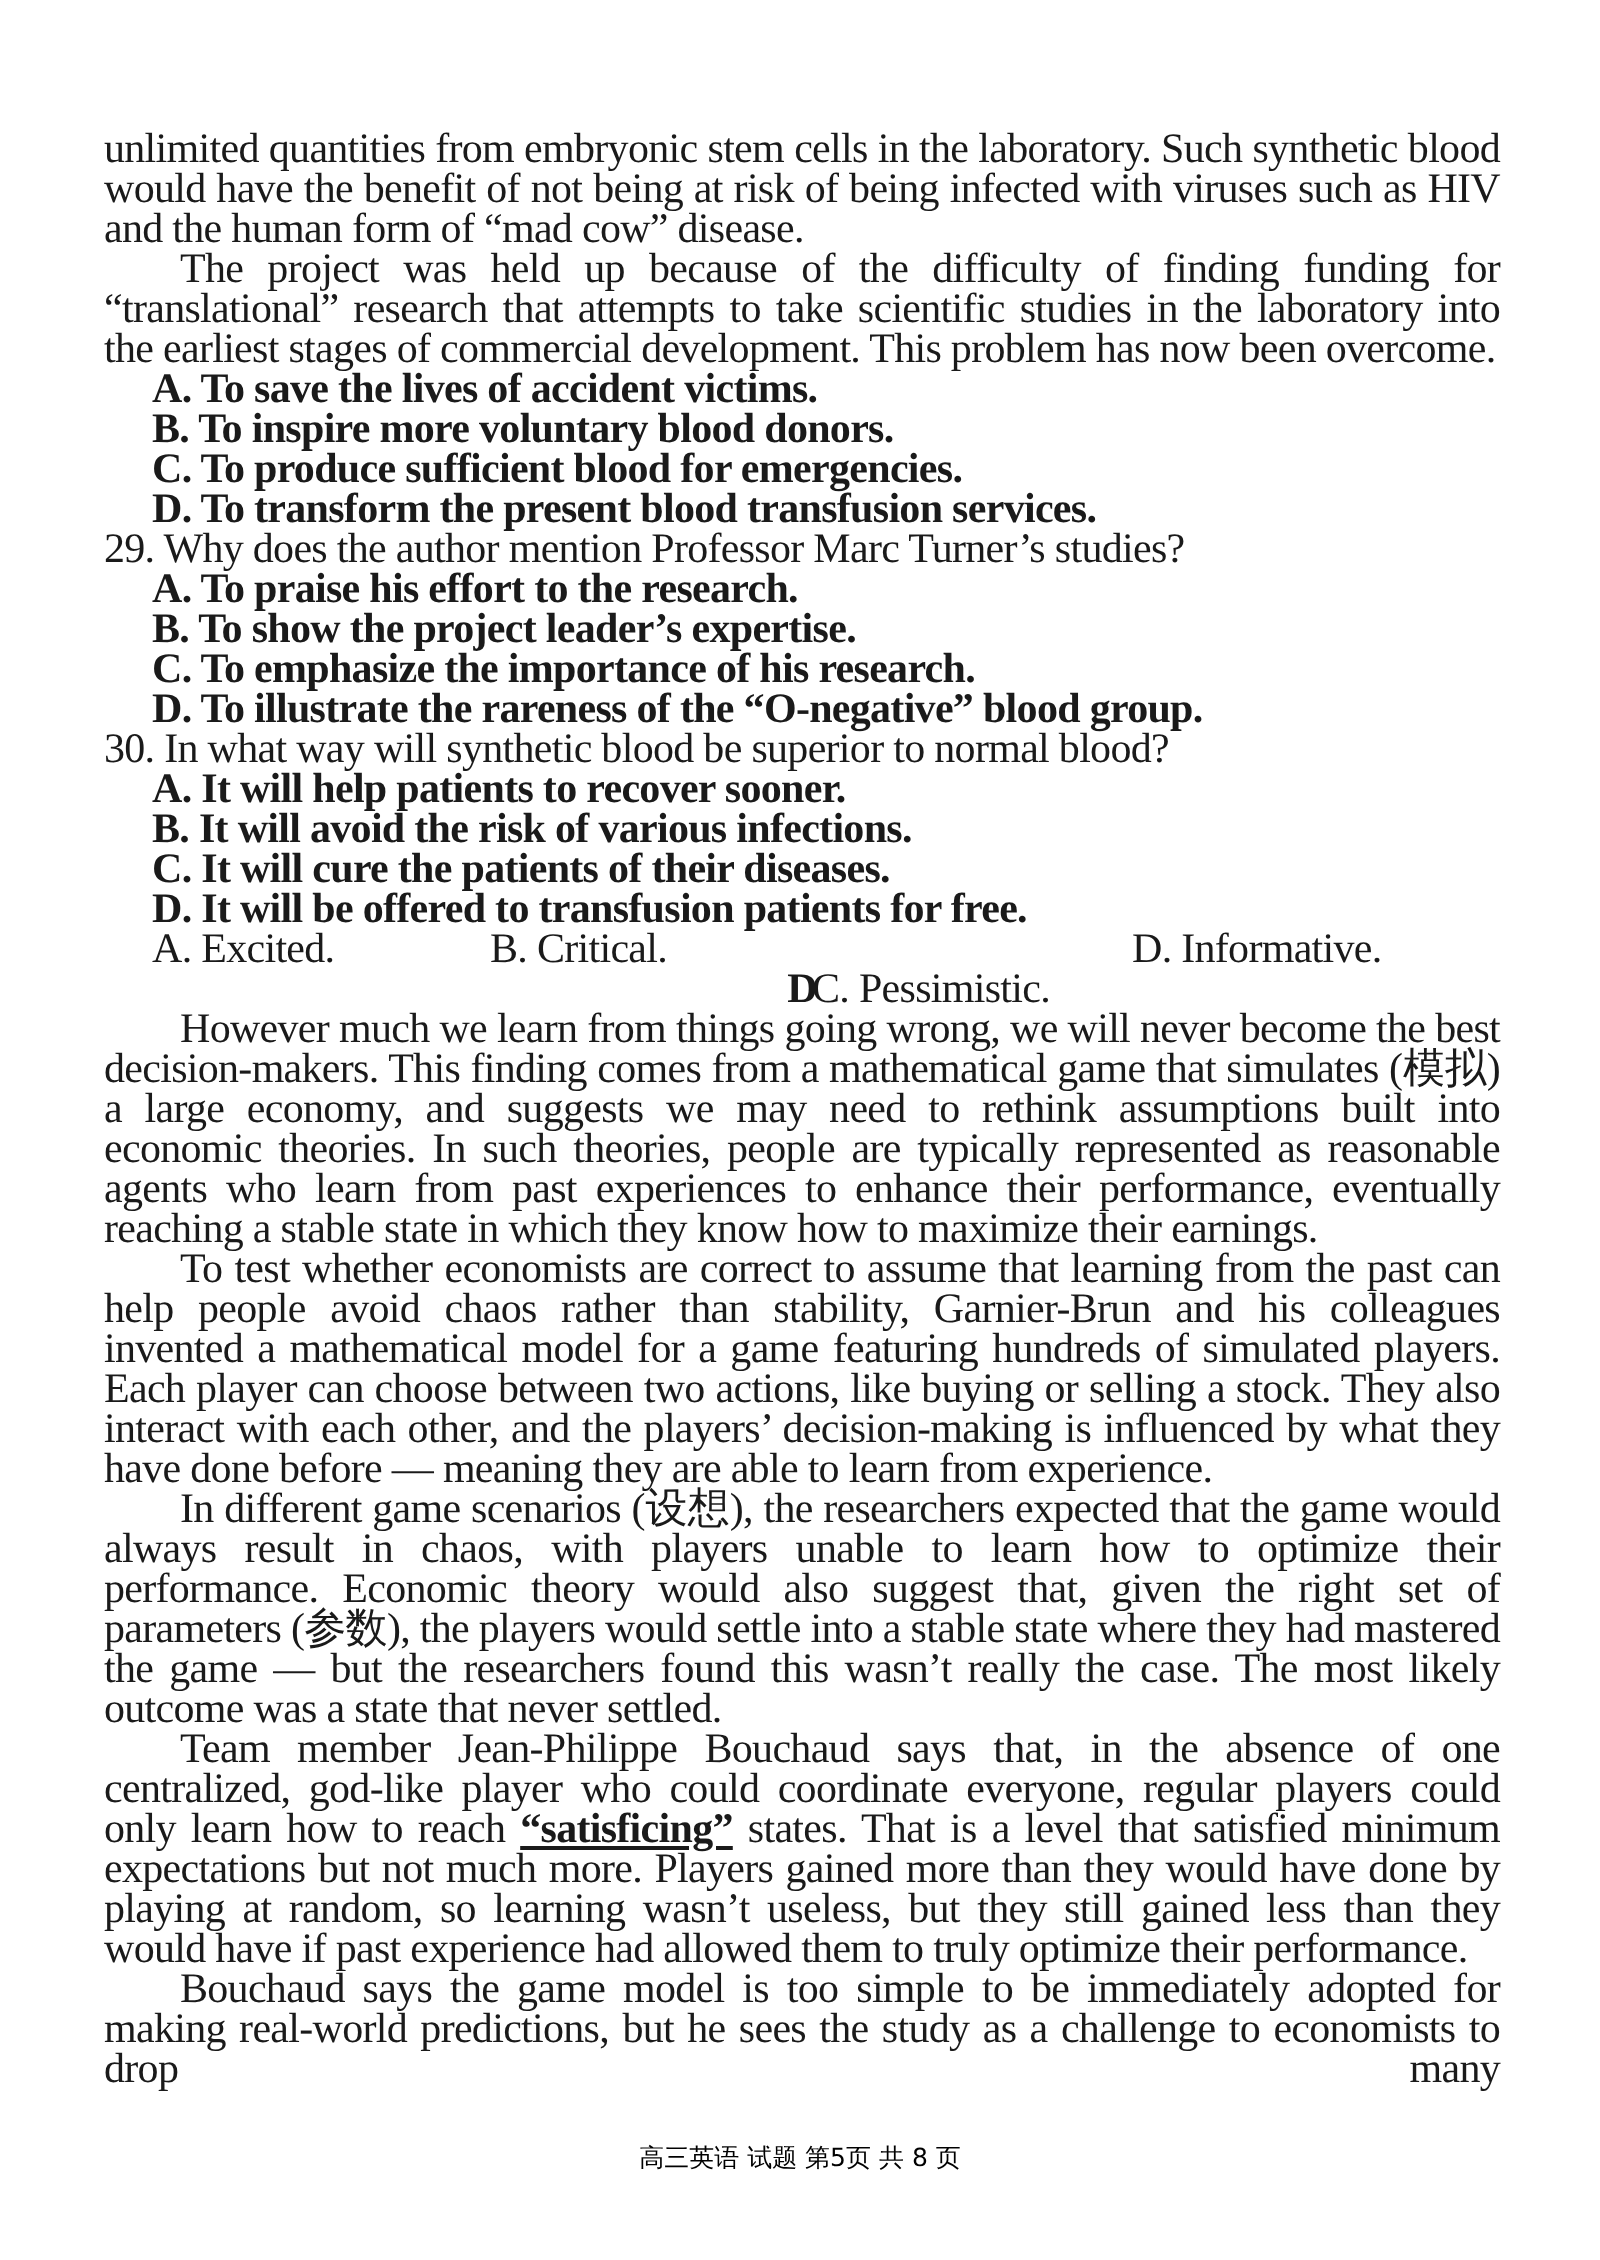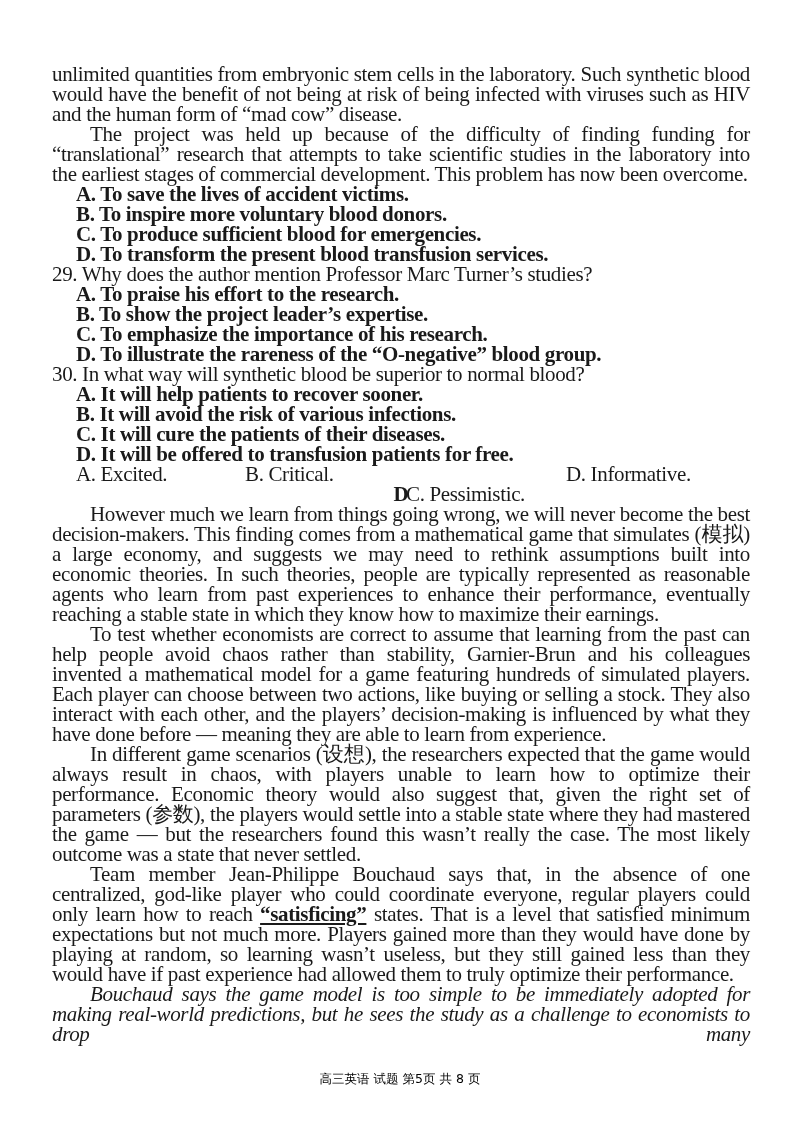--- a/index.html
+++ b/index.html
@@ -65,16 +65,16 @@
       <span>D. Informative.</span>
     </div>
   </div>
 
   <div class="heading">D</div>
 
   <p class="p indent">However much we learn from things going wrong, we will never become the best decision-makers. This finding comes from a mathematical game that simulates (模拟) a large economy, and suggests we may need to rethink assumptions built into economic theories. In such theories, people are typically represented as reasonable agents who learn from past experiences to enhance their performance, eventually reaching a stable state in which they know how to maximize their earnings.</p>
   <p class="p indent">To test whether economists are correct to assume that learning from the past can help people avoid chaos rather than stability, Garnier-Brun and his colleagues invented a mathematical model for a game featuring hundreds of simulated players. Each player can choose between two actions, like buying or selling a stock. They also interact with each other, and the players’ decision-making is influenced by what they have done before — meaning they are able to learn from experience.</p>
   <p class="p indent">In different game scenarios (设想), the researchers expected that the game would always result in chaos, with players unable to learn how to optimize their performance. Economic theory would also suggest that, given the right set of parameters (参数), the players would settle into a stable state where they had mastered the game — but the researchers found this wasn’t really the case. The most likely outcome was a state that never settled.</p>
   <p class="p indent"><span>Team member Jean-Philippe Bouchaud says that, in the absence of one centralized, god-like player who could coordinate everyone, regular players could only learn how to reach </span><span class="u">“satisficing”</span><span> states. That is a level that satisfied minimum expectations but not much more. Players gained more than they would have done by playing at random, so learning wasn’t useless, but they still gained less than they would have if past experience had allowed them to truly optimize their performance.</span></p>
-  <p class="p indent" style="text-align-last: justify; font-style: italic;">Bouchaud says the game model is too simple to be immediately adopted for making real-world predictions, but he sees the study as a challenge to economists to drop many</p>
+  <p class="p indent" style="text-align-last: justify;">Bouchaud says the game model is too simple to be immediately adopted for making real-world predictions, but he sees the study as a challenge to economists to drop many</p>
 </div>
 
 <div class="footer">高三英语 试题 第5页 共 8 页</div>
 
 </body></html>

